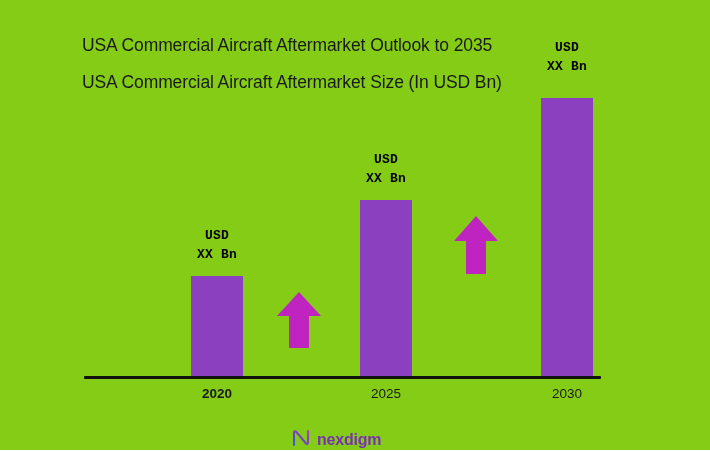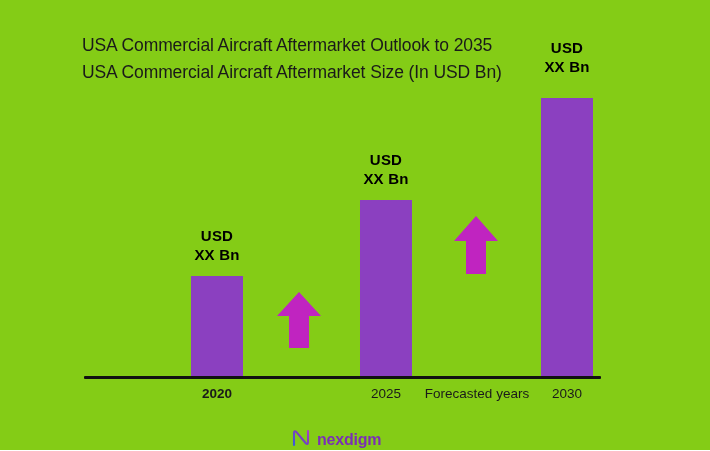--- a/index.html
+++ b/index.html
@@ -27,21 +27,21 @@
     width: 452px;
   }
   .title-line {
     font-size: 17.5px;
     line-height: 26px;
     color: #1a1a1a;
     font-weight: 400;
     letter-spacing: -0.1px;
   }
   .title-line.second {
-    margin-top: 1px;
+    margin-top: 11px;
   }
 
   
   .plot {
     position: absolute;
     left: 0;
     top: 0;
     width: 710px;
     height: 451px;
   }
@@ -57,25 +57,26 @@
   }
 
   .bar {
     position: absolute;
     background: #8B40C0;
   }
 
   .bar-label {
     position: absolute;
     text-align: center;
-    font-size: 15px;
+    font-size: 13px;
     font-weight: bold;
     color: #000000;
     line-height: 19px;
     letter-spacing: 0.2px;
+    font-family: Liberation Mono, monospace;
   }
   .bar-label .l1 { display: block; }
   .bar-label .l2 { display: block; }
 
   
   .arrow {
     position: absolute;
   }
   .arrow svg { display: block; }
 
@@ -147,21 +148,20 @@
     <div class="bar-label" style="left:526px; top:38px; width:82px;">
       <span class="l1">USD</span>
       <span class="l2">XX Bn</span>
     </div>
     <div class="bar" style="left:541px; top:98px; width:52px; height:279px;"></div>
 
     <div class="axis-line"></div>
 
     <div class="tick" style="left:177px; width:80px;font-weight:bold;">2020</div>
     <div class="tick" style="left:346px; width:80px;">2025</div>
-    <div class="tick" style="left:413px; width:128px;">Forecasted years</div>
     <div class="tick" style="left:527px; width:80px;">2030</div>
   </div>
 
   <div class="logo">
     <span class="logo-mark">
       <svg width="20" height="20" viewBox="0 0 20 20">
         <defs>
           <linearGradient id="nxg" x1="0" y1="1" x2="1" y2="0">
             <stop offset="0%" stop-color="#3B5BDB"></stop>
             <stop offset="55%" stop-color="#7B3FBF"></stop>

